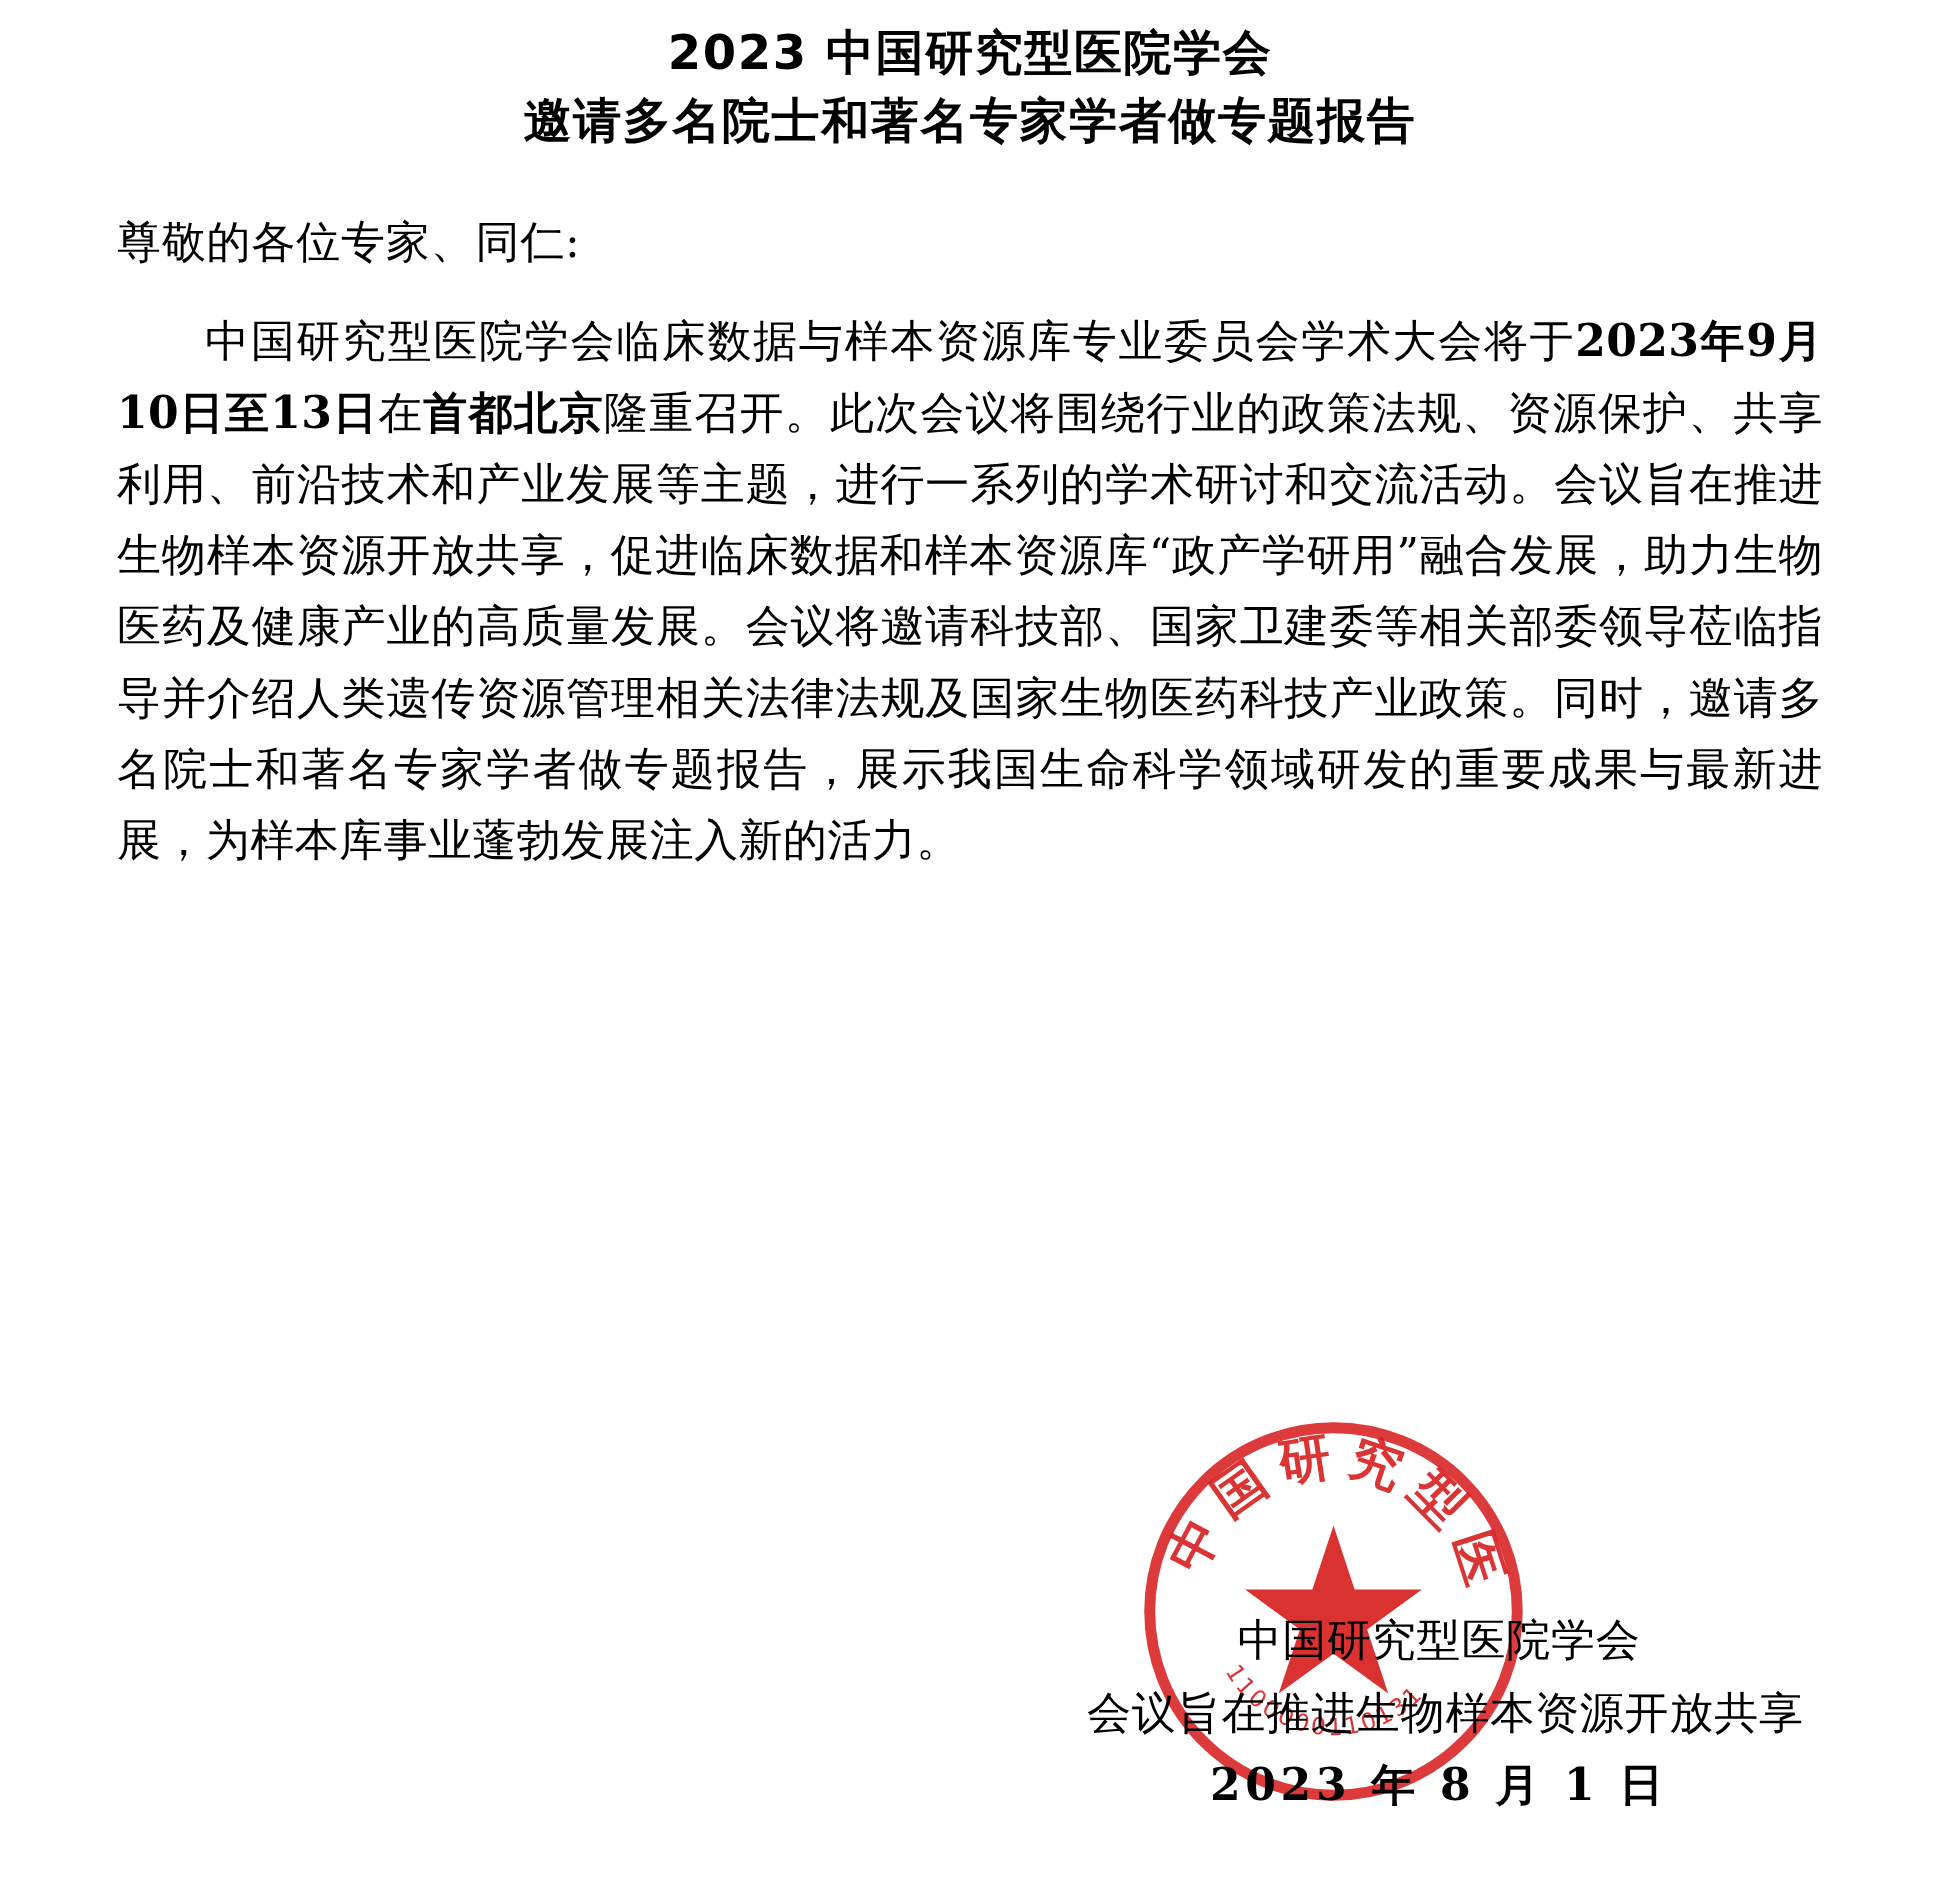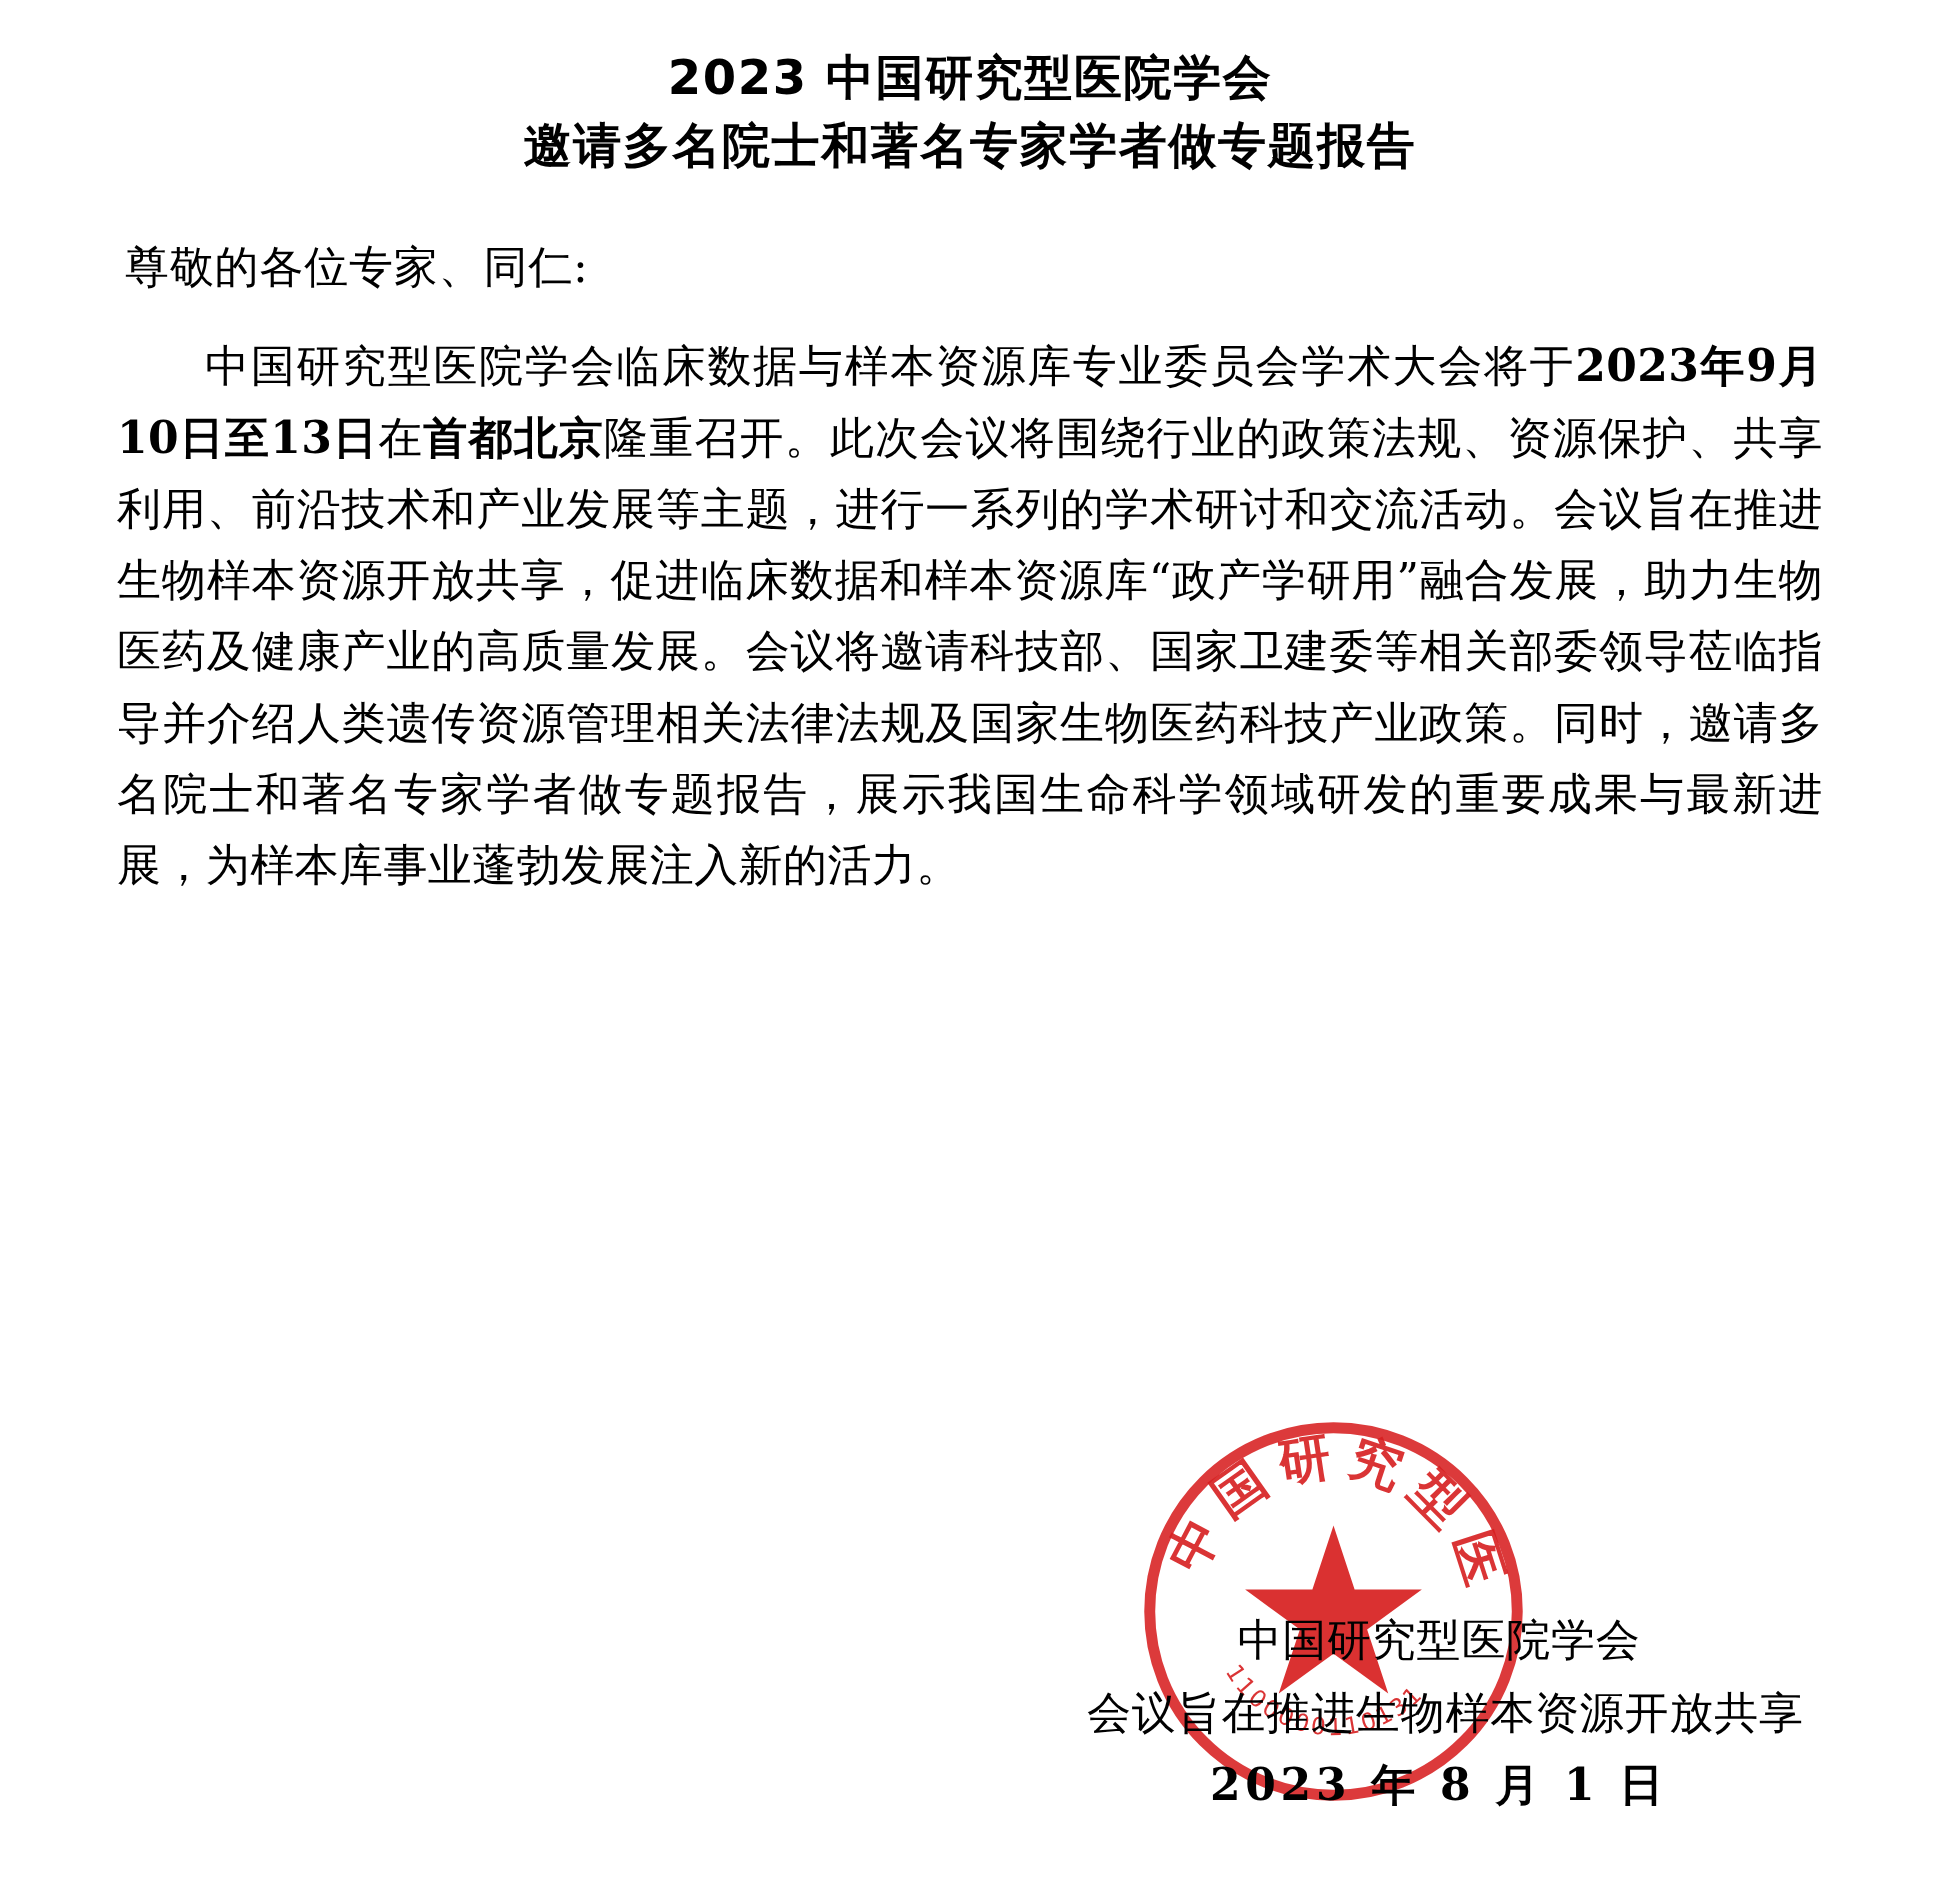--- a/index.html
+++ b/index.html
@@ -12,40 +12,39 @@
     height: 1898px;
     font-family: "DejaVu Serif", "Liberation Serif", serif;
     color: #000000;
     position: relative;
     overflow: hidden;
   }
   .page {
     width: 1940px;
     height: 1627px;
     box-sizing: border-box;
-    padding: 43px 117px 0 117px;
+    padding: 18px 117px 0 117px;
     position: relative;
   }
   .title-block {
     text-align: center;
     font-family: "DejaVu Sans", "Liberation Sans", sans-serif;
     font-weight: bold;
     letter-spacing: 1.6px;
   }
   .title-line {
     font-size: 48px;
     line-height: 1.42;
     color: #000;
   }
   .salutation {
     margin-top: 55px;
     font-size: 44px;
     line-height: 1.5;
     letter-spacing: 0.8px;
-    margin-left: 8px;
   }
   .para {
     font-size: 44px;
     line-height: 1.62;
     text-align: justify;
     text-justify: inter-ideograph;
     text-indent: 2em;
     margin-top: 30px;
     letter-spacing: 0.4px;
   }

